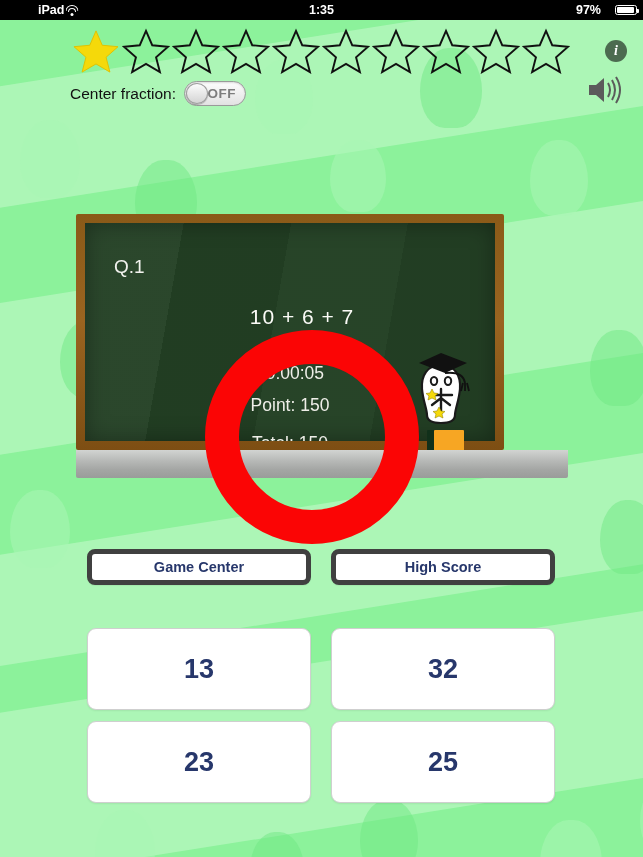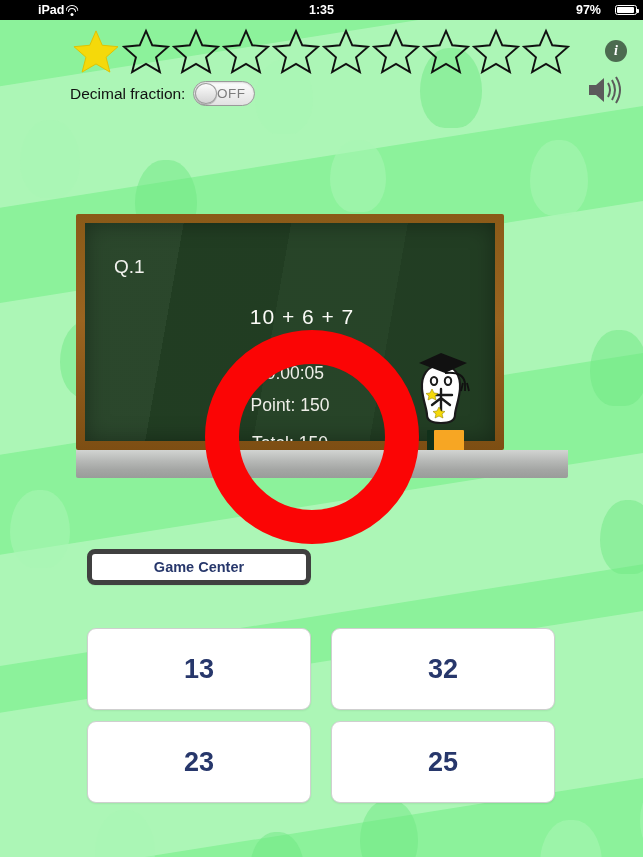--- a/index.html
+++ b/index.html
@@ -75,21 +75,21 @@
     background:linear-gradient(#fdfdfd,#e2e2e2);
     border:1px solid #9a9a9a; position:relative;
     display:flex; align-items:center; justify-content:flex-end;
     padding-right:9px; box-shadow:inset 0 1px 2px rgba(0,0,0,.14);
   }
   .switch .knob {
     position:absolute; left:1px; top:1px; width:22px; height:21px;
     border-radius:50%; background:linear-gradient(#fcfcfc,#d4d4d4);
     border:1px solid #9d9d9d; box-shadow:0 1px 1px rgba(0,0,0,.25);
   }
-  .switch .txt { font-size:13.5px; font-weight:normal; color:#7d7d7d; letter-spacing:.5px; }
+  .switch .txt { font-size:13.5px; font-weight:bold; color:#7d7d7d; letter-spacing:.5px; }
 
   .info-icon {
     position:absolute; top:40px; right:16px; width:22px; height:22px;
     border-radius:50%; background:#4c6b50;
     display:flex; align-items:center; justify-content:center;
     color:#fff; font-style:italic; font-weight:bold; font-size:14px;
     font-family:"Liberation Serif", serif; z-index:10;
   }
   .speaker {
     position:absolute; top:74px; right:20px; width:38px; height:32px; z-index:10;
@@ -270,21 +270,21 @@
           <polygon points="25,3 31.5,18 48,19.5 35.5,30.5 39.5,46 25,37.5 10.5,46 14.5,30.5 2,19.5 18.5,18" fill="none" stroke="#111" stroke-width="2"></polygon>
         </svg>
       </div>
   </div>
 
   <div class="info-icon">
     <span>i</span>
   </div>
 
   <div class="toggle-row">
-    <span class="toggle-label">Decimal fraction:</span>
+    <span class="toggle-label">Center fraction:</span>
     <div class="switch">
       <span class="knob"></span>
       <span class="txt">OFF</span>
     </div>
   </div>
 
   <div class="speaker">
     <svg viewBox="0 0 38 32" width="38" height="32">
       <polygon points="4,11 11,11 19,4 19,28 11,21 4,21" fill="#5b5b5b"></polygon>
       <path d="M23 9 Q27 16 23 23" stroke="#5b5b5b" stroke-width="2" fill="none"></path>
@@ -320,20 +320,23 @@
     <div class="chalk-piece"></div>
     <div class="ledge"></div>
   </div>
 
   <div class="red-ring"></div>
 
   <div class="btn-row">
     <div class="nav-btn">
       <span>Game Center</span>
     </div>
+    <div class="nav-btn">
+      <span>High Score</span>
+    </div>
   </div>
 
   <div class="answer-grid">
     <div class="ans-btn">
       <span>13</span>
     </div>
     <div class="ans-btn">
       <span>32</span>
     </div>
     <div class="ans-btn">

